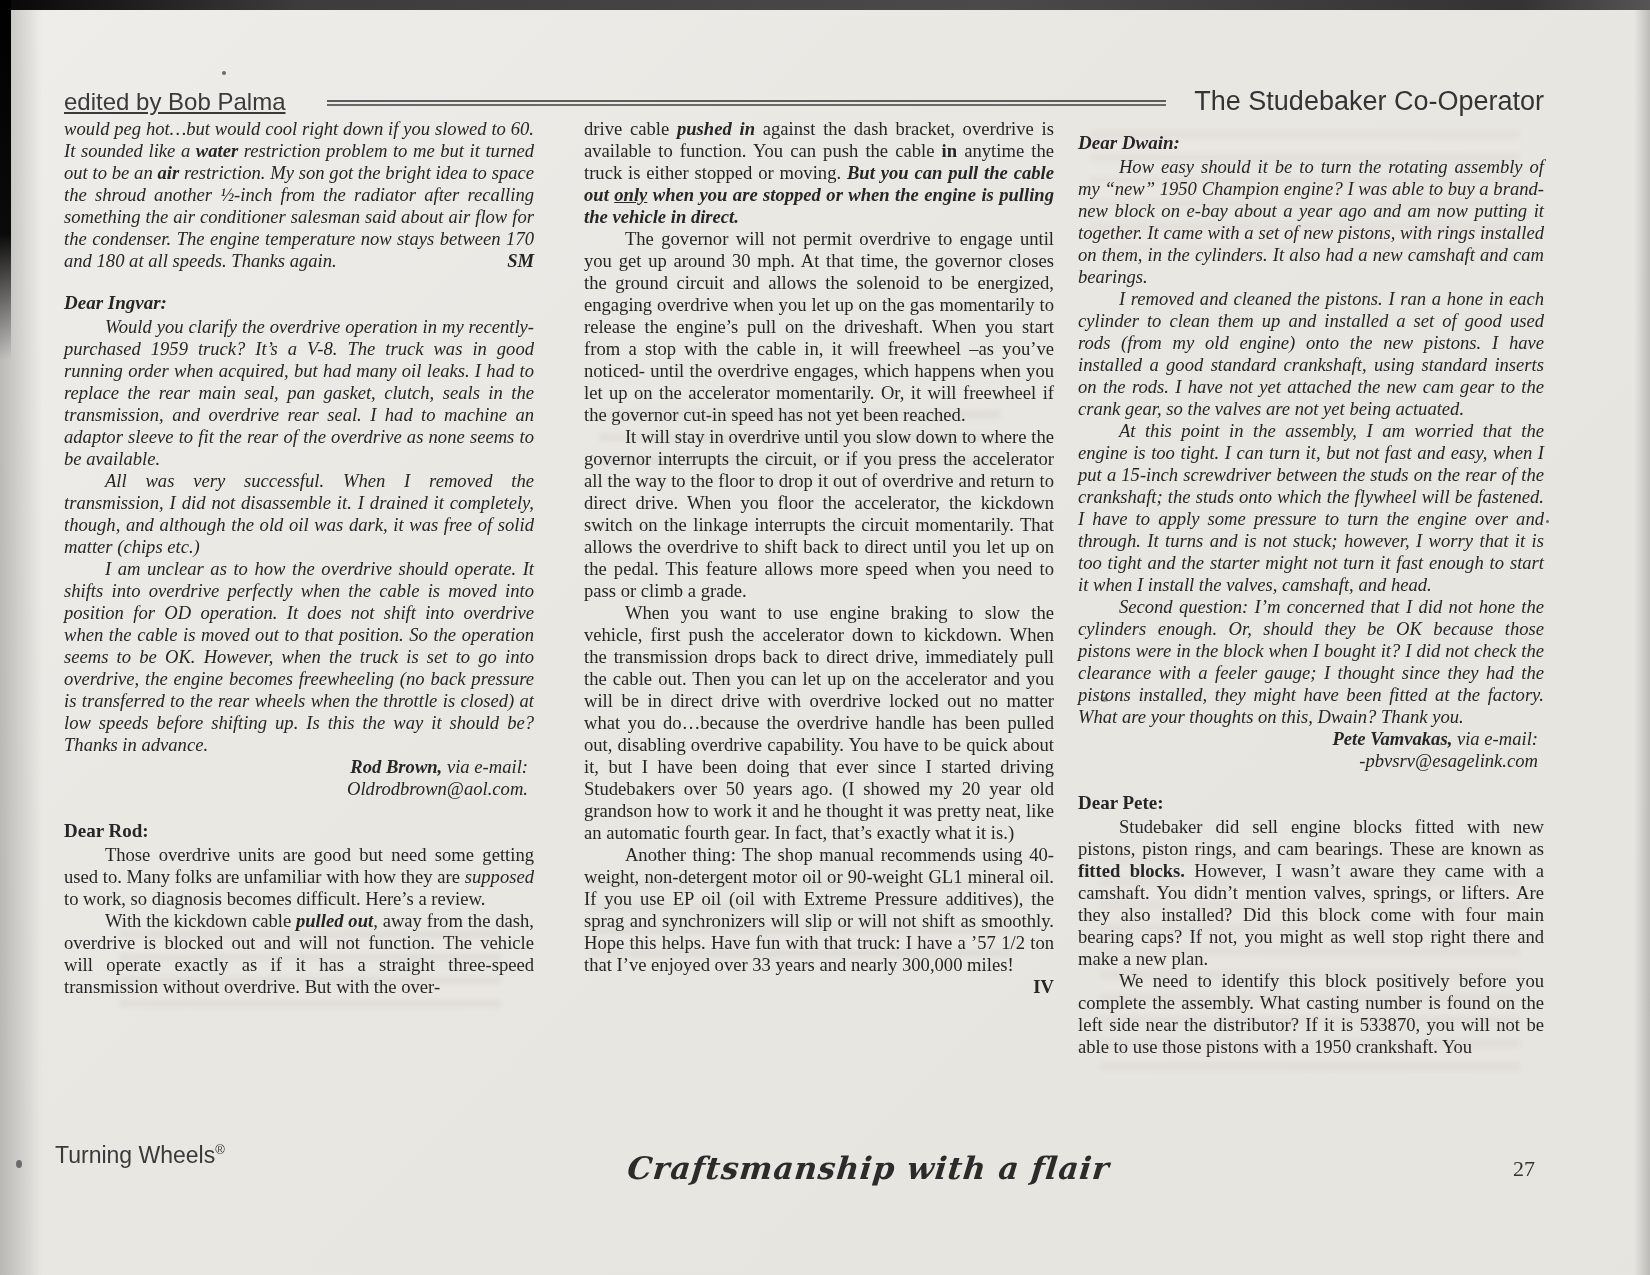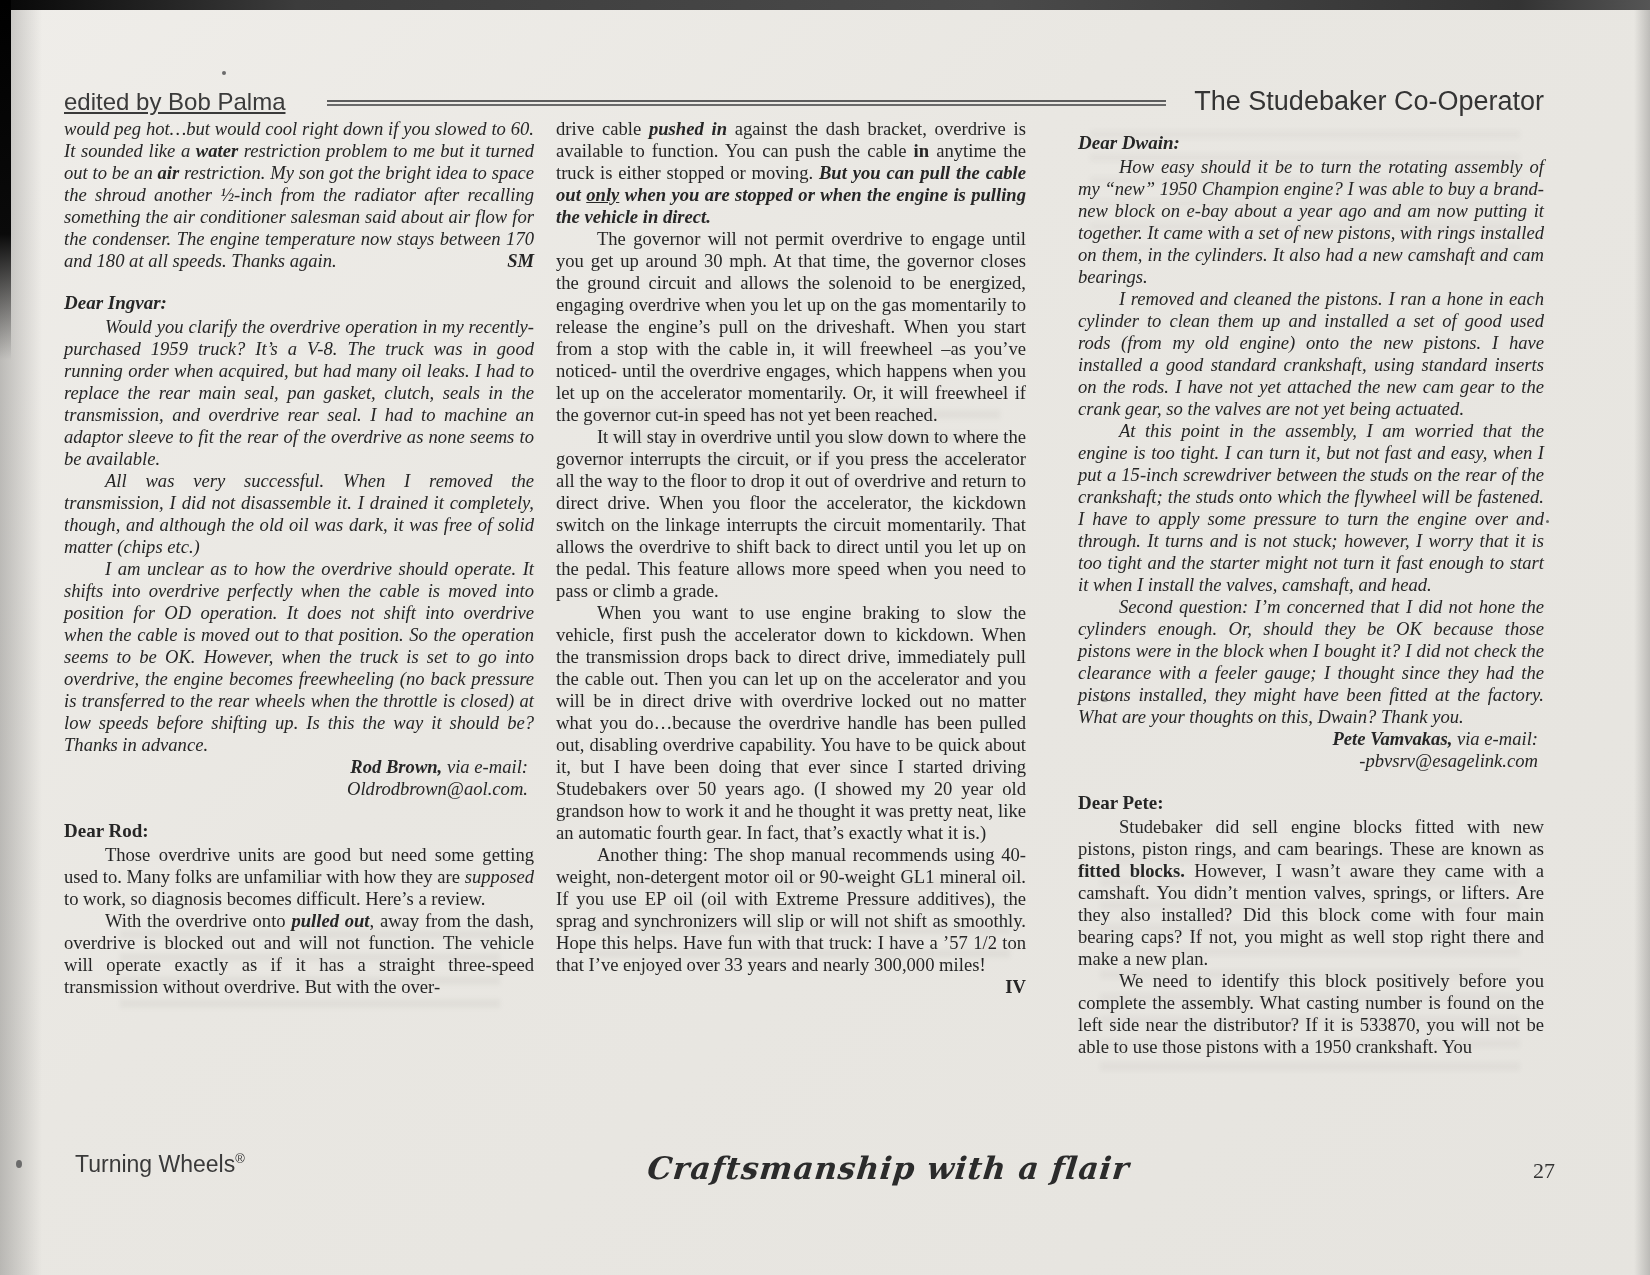--- a/index.html
+++ b/index.html
@@ -28,34 +28,34 @@
     font-family:"Liberation Sans", sans-serif; }
   .edited-by { font-size:24px; color:#3a3a3a; white-space:nowrap;text-decoration:underline; }
   .rule-double { flex:1; height:6px; margin:2px 28px 0 42px;
     border-top:2px solid #5d5d5d; border-bottom:2px solid #6a6a6a; }
   .masthead { font-size:27px; color:#343434; white-space:nowrap; }
 
   
   .column { position:absolute; top:118px; width:470px; font-size:18.6px; line-height:22px;
     text-align:justify; }
   .col-1 { left:64px; }
-  .col-2 { left:556px; }
+  .col-2 { left:584px; }
   .col-3 { left:1078px; width:466px; }
   .para { margin:0; }
   .para.indent { text-indent:2.2em; }
   .heading { margin-top:20px; margin-bottom:2px; font-size:19px; }
   .column > .heading:first-child { margin-top:14px; }
   .sig { text-align:right; padding-right:6px; }
   .ri { font-style:italic; }
   .rb { font-weight:bold; }
   .ru { text-decoration:underline; }
   .fr { float:right; }
 
   
-  .footer { position:absolute; left:75px; top:1142px; width:1480px; display:flex; align-items:center; }
+  .footer { position:absolute; left:55px; top:1142px; width:1480px; display:flex; align-items:flex-start; }
   .magazine-name { font-family:"Liberation Sans", sans-serif; font-size:23px; color:#3a3a3a; white-space:nowrap; }
   .magazine-name sup { font-size:13px; }
   .tagline { flex:1; text-align:center; font-family:"DejaVu Serif", serif;
     font-style:italic; font-weight:bold; font-size:31px; color:#2b2b2b;
     transform:skewX(-6deg); letter-spacing:1px; padding-top:8px; }
   .page-number { font-size:22px; color:#333; padding-top:14px; white-space:nowrap; }
 </style>
 </head>
 <body>
 
@@ -82,21 +82,21 @@
 <div class="column col-1">
     <div class="para para"><span class="ri">would peg hot…but would cool right down if you slowed to 60. It sounded like a </span><span class="rb ri">water</span><span class="ri"> restriction problem to me but it turned out to be an </span><span class="rb ri">air</span><span class="ri"> restriction. My son got the bright idea to space the shroud another ½-inch from the radiator after recalling something the air conditioner salesman said about air flow for the condenser. The engine temperature now stays between 170 and 180 at all speeds. Thanks again.</span><span class="rb ri fr">SM</span></div>
     <div class="heading"><span class="rb ri">Dear Ingvar:</span></div>
     <div class="para para indent"><span class="ri">Would you clarify the overdrive operation in my recently-purchased 1959 truck? It’s a V-8. The truck was in good running order when acquired, but had many oil leaks. I had to replace the rear main seal, pan gasket, clutch, seals in the transmission, and overdrive rear seal. I had to machine an adaptor sleeve to fit the rear of the overdrive as none seems to be available.</span></div>
     <div class="para para indent"><span class="ri">All was very successful. When I removed the transmission, I did not disassemble it. I drained it completely, though, and although the old oil was dark, it was free of solid matter (chips etc.)</span></div>
     <div class="para para indent"><span class="ri">I am unclear as to how the overdrive should operate. It shifts into overdrive perfectly when the cable is moved into position for OD operation. It does not shift into overdrive when the cable is moved out to that position. So the operation seems to be OK. However, when the truck is set to go into overdrive, the engine becomes freewheeling (no back pressure is transferred to the rear wheels when the throttle is closed) at low speeds before shifting up. Is this the way it should be? Thanks in advance.</span></div>
     <div class="sig"><span class="rb ri">Rod Brown,</span><span class="ri"> via e-mail:</span></div>
     <div class="sig"><span class="ri">Oldrodbrown@aol.com.</span></div>
     <div class="heading"><span class="rb">Dear Rod:</span></div>
     <div class="para para indent"><span>Those overdrive units are good but need some getting used to. Many folks are unfamiliar with how they are </span><span class="ri">supposed</span><span> to work, so diagnosis becomes difficult. Here’s a review.</span></div>
-    <div class="para para indent"><span>With the overdrive onto </span><span class="rb ri">pulled out</span><span>, away from the dash, overdrive is blocked out and will not function. The vehicle will operate exactly as if it has a straight three-speed transmission without overdrive. But with the over-</span></div>
+    <div class="para para indent"><span>With the kickdown cable </span><span class="rb ri">pulled out</span><span>, away from the dash, overdrive is blocked out and will not function. The vehicle will operate exactly as if it has a straight three-speed transmission without overdrive. But with the over-</span></div>
   </div>
 <div class="column col-2">
     <div class="para para"><span>drive cable </span><span class="rb ri">pushed in</span><span> against the dash bracket, overdrive is available to function. You can push the cable </span><span class="rb">in</span><span> anytime the truck is either stopped or moving. </span><span class="rb ri">But you can pull the cable out </span><span class="rb ri ru">only</span><span class="rb ri"> when you are stopped or when the engine is pulling the vehicle in direct.</span></div>
     <div class="para para indent"><span>The governor will not permit overdrive to engage until you get up around 30 mph. At that time, the governor closes the ground circuit and allows the solenoid to be energized, engaging overdrive when you let up on the gas momentarily to release the engine’s pull on the driveshaft. When you start from a stop with the cable in, it will freewheel –as you’ve noticed- until the overdrive engages, which happens when you let up on the accelerator momentarily. Or, it will freewheel if the governor cut-in speed has not yet been reached.</span></div>
     <div class="para para indent"><span>It will stay in overdrive until you slow down to where the governor interrupts the circuit, or if you press the accelerator all the way to the floor to drop it out of overdrive and return to direct drive. When you floor the accelerator, the kickdown switch on the linkage interrupts the circuit momentarily. That allows the overdrive to shift back to direct until you let up on the pedal. This feature allows more speed when you need to pass or climb a grade.</span></div>
     <div class="para para indent"><span>When you want to use engine braking to slow the vehicle, first push the accelerator down to kickdown. When the transmission drops back to direct drive, immediately pull the cable out. Then you can let up on the accelerator and you will be in direct drive with overdrive locked out no matter what you do…because the overdrive handle has been pulled out, disabling overdrive capability. You have to be quick about it, but I have been doing that ever since I started driving Studebakers over 50 years ago. (I showed my 20 year old grandson how to work it and he thought it was pretty neat, like an automatic fourth gear. In fact, that’s exactly what it is.)</span></div>
     <div class="para para indent"><span>Another thing: The shop manual recommends using 40-weight, non-detergent motor oil or 90-weight GL1 mineral oil. If you use EP oil (oil with Extreme Pressure additives), the sprag and synchronizers will slip or will not shift as smoothly. Hope this helps. Have fun with that truck: I have a ’57 1/2 ton that I’ve enjoyed over 33 years and nearly 300,000 miles!</span><span class="rb fr">IV</span></div>
   </div>
 <div class="column col-3">
     <div class="heading"><span class="rb ri">Dear Dwain:</span></div>

